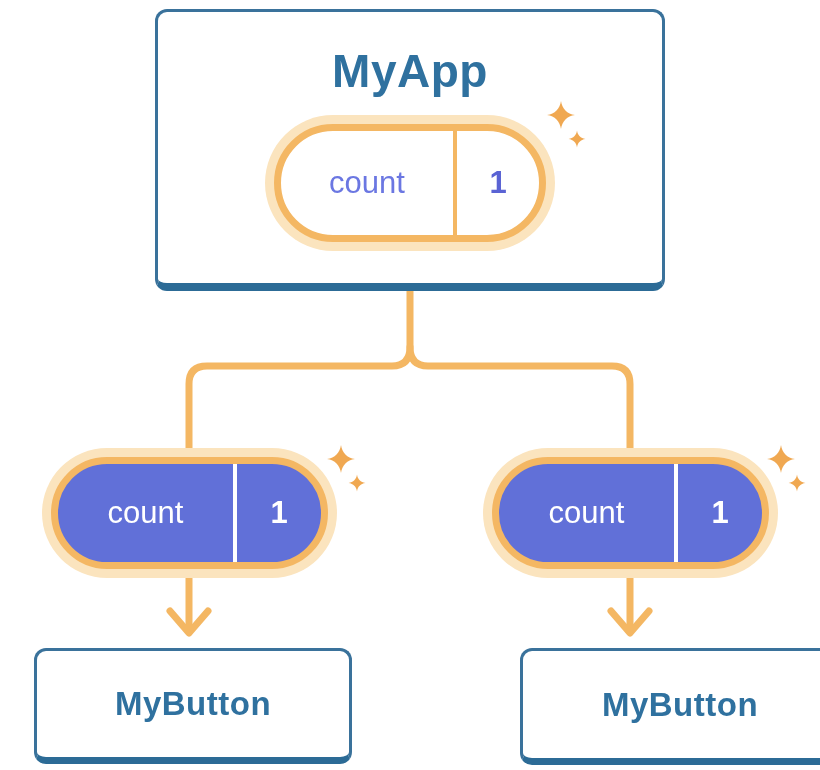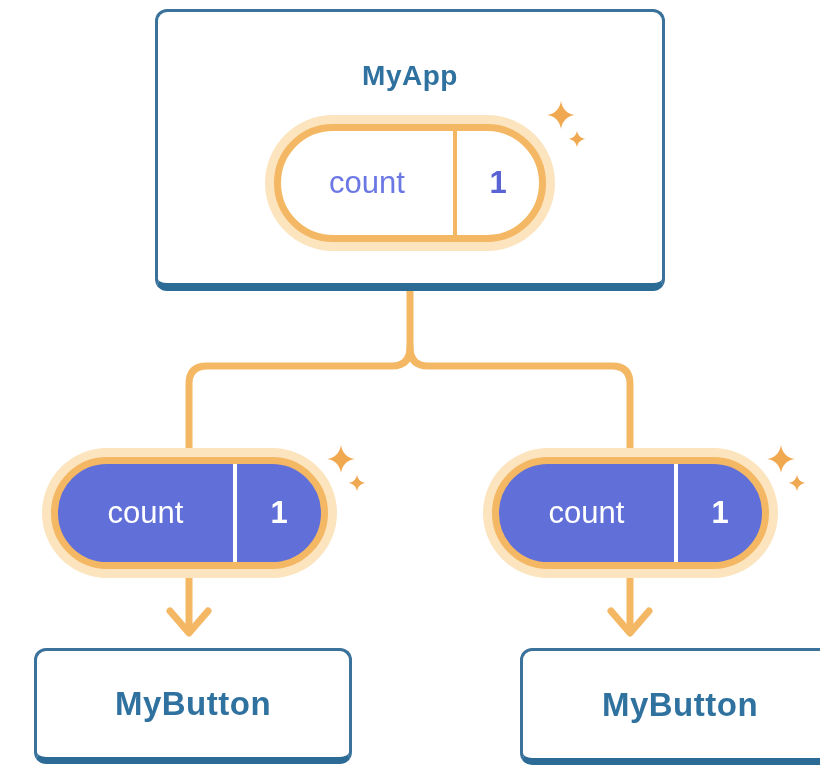--- a/index.html
+++ b/index.html
@@ -39,23 +39,23 @@
     border: 3px solid var(--blue-border);
     border-bottom: 7px solid var(--blue-border-dark);
     border-radius: 12px;
   }
   .card-root {
     left: 155px; top: 9px;
     width: 510px; height: 282px;
     border-bottom-width: 8px;
   }
   .root-title {
-    margin-top: 48px;
+    margin-top: 32px;
     text-align: center;
-    font-size: 28px;
+    font-size: 46px;
     font-weight: 700;
     letter-spacing: 0.5px;
     color: var(--blue-text);
   }
   .card-leaf {
     display: flex;
     align-items: center;
     justify-content: center;
     font-size: 33px;
     font-weight: 700;

